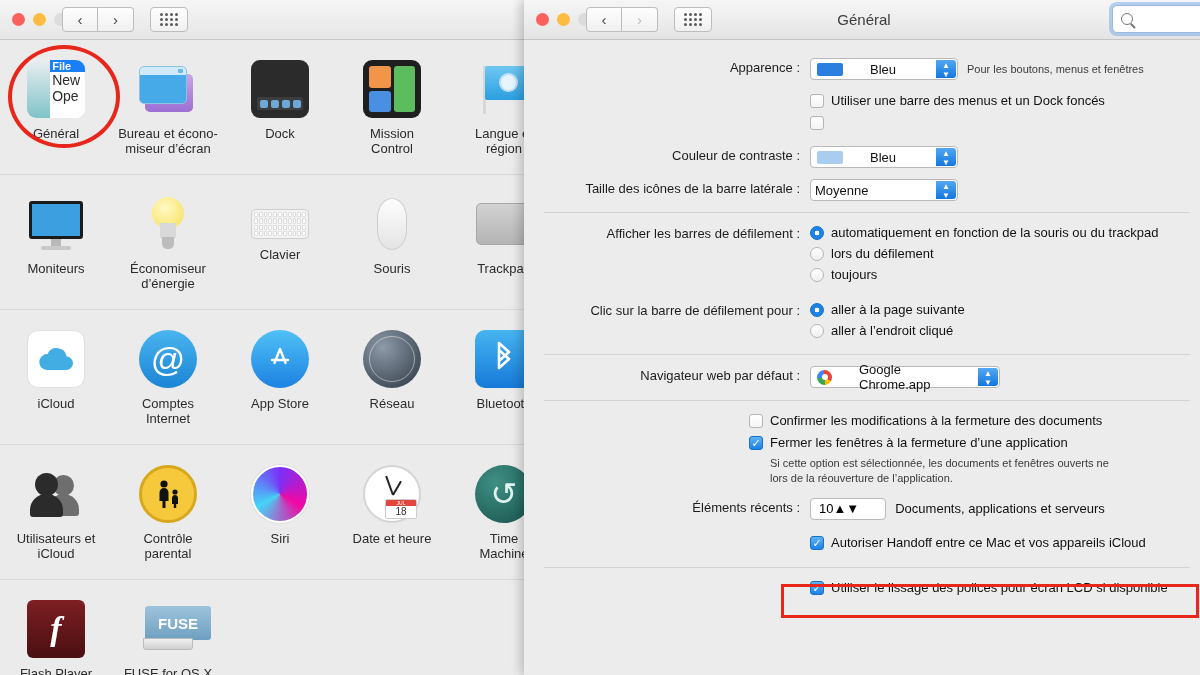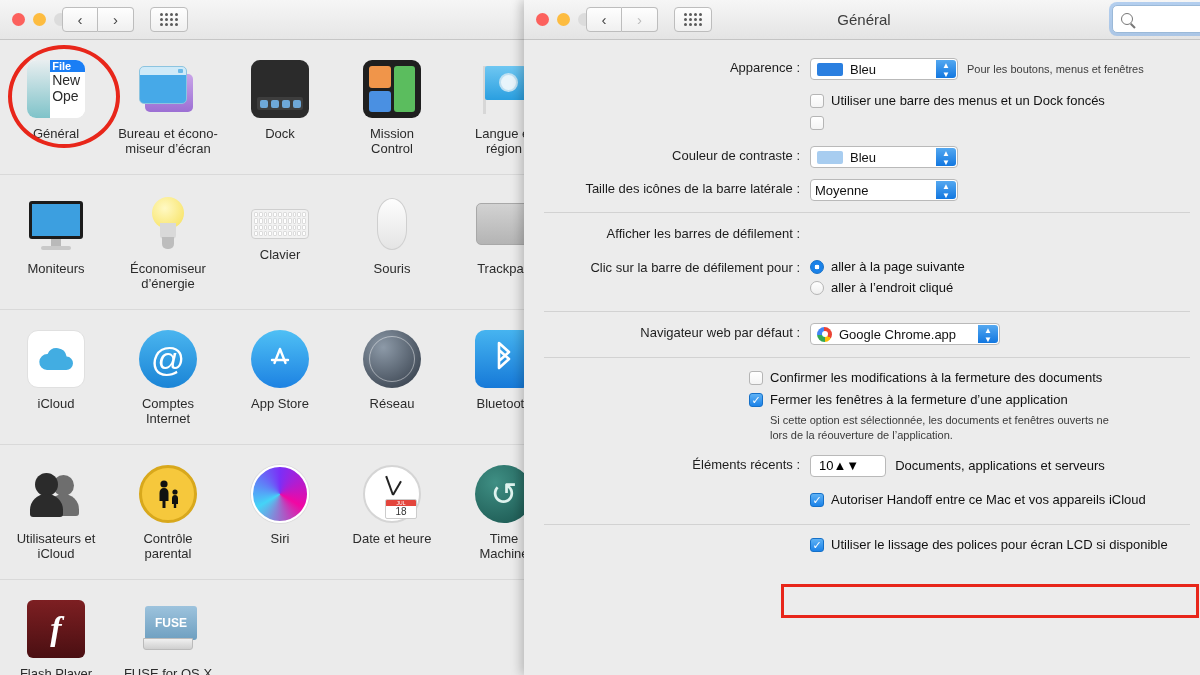--- a/index.html
+++ b/index.html
@@ -192,24 +192,24 @@
   .ic-clock .cal .top { background: #e3453c; color: #fff; font-size: 5px; line-height: 6px; }
   .ic-tm { border-radius: 50%; background: radial-gradient(circle at 35% 30%, #3f8f84, #18524c); color: #dff3ef; font-size: 32px; }
   .ic-flash {
     background: linear-gradient(#7d1f22,#4a0f12); border-radius: 6px;
     display: flex; align-items: center; justify-content: center;
     color: #fff; font-size: 34px; font-style: italic; font-weight: bold;
     font-family: "Liberation Serif", serif;
   }
   .ic-fuse { position: relative; }
   .ic-fuse .drive {
-    position: absolute; left: 6px; top: 6px; width: 52px; height: 34px;
+    position: absolute; left: 6px; top: 6px; width: 66px; height: 34px;
     background: linear-gradient(#9dc3dd,#6e9fc0); border-radius: 3px;
     display: flex; align-items: center; justify-content: center;
-    color: #fff; font-size: 12px; font-weight: bold;
+    color: #fff; font-size: 15px; font-weight: bold;
   }
   .ic-fuse .tray {
     position: absolute; left: 4px; top: 38px; width: 50px; height: 12px;
     background: linear-gradient(#f0f0f0,#cfcfcf); border-radius: 0 0 3px 3px; border: 1px solid #bbb;
   }
 
   .annot-ellipse {
     position: absolute; border: 4px solid #e8261a; border-radius: 50%;
     pointer-events: none;
   }
@@ -253,21 +253,21 @@
     width: 272px; text-align: right; padding-right: 10px;
     font-size: 13px; color: #1d1d1d; line-height: 20px;
   }
   .fctl { flex: 1; }
 
   .popup {
     display: inline-flex; align-items: center;
     height: 22px; background: #fff;
     border: 1px solid #b9b9b9; border-radius: 4px;
     padding-left: 6px; font-size: 13px; color: #111;
-    position: relative; padding-right: 26px;
+    position: relative; padding-right: 26px; gap: 20px;
   }
   .popup .sw { width: 26px; height: 13px; border-radius: 2px; margin-right: 7px; display: block; }
   .popup .chev {
     position: absolute; right: 1px; top: 1px; bottom: 1px; width: 20px;
     background: linear-gradient(#54a8f0,#1277e0); border-radius: 0 3px 3px 0;
     color: #fff; font-size: 8px; line-height: 9px; text-align: center; padding-top: 1px;
   }
   .popup .chev b { display: block; font-weight: normal; }
 
   .chk { display: flex; align-items: flex-start; margin-bottom: 4px; }
@@ -686,20 +686,34 @@
                 <b>▼</b>
               </span>
           </div>
         </div>
       </div>
 
       <div class="sep"></div>
 
       <div class="frow">
         <div class="flabel">Afficher les barres de défilement :</div>
+        <div class="fctl">
+          <div class="rad">
+            <span class="rbox on"></span>
+            <span class="rtxt">automatiquement en fonction de la souris ou du trackpad</span>
+          </div>
+          <div class="rad">
+            <span class="rbox"></span>
+            <span class="rtxt">lors du défilement</span>
+          </div>
+          <div class="rad">
+            <span class="rbox"></span>
+            <span class="rtxt">toujours</span>
+          </div>
+        </div>
       </div>
 
       <div class="frow" style="margin-top:14px;">
         <div class="flabel">Clic sur la barre de défilement pour :</div>
         <div class="fctl">
           <div class="rad">
             <span class="rbox on"></span>
             <span class="rtxt">aller à la page suivante</span>
           </div>
           <div class="rad">

